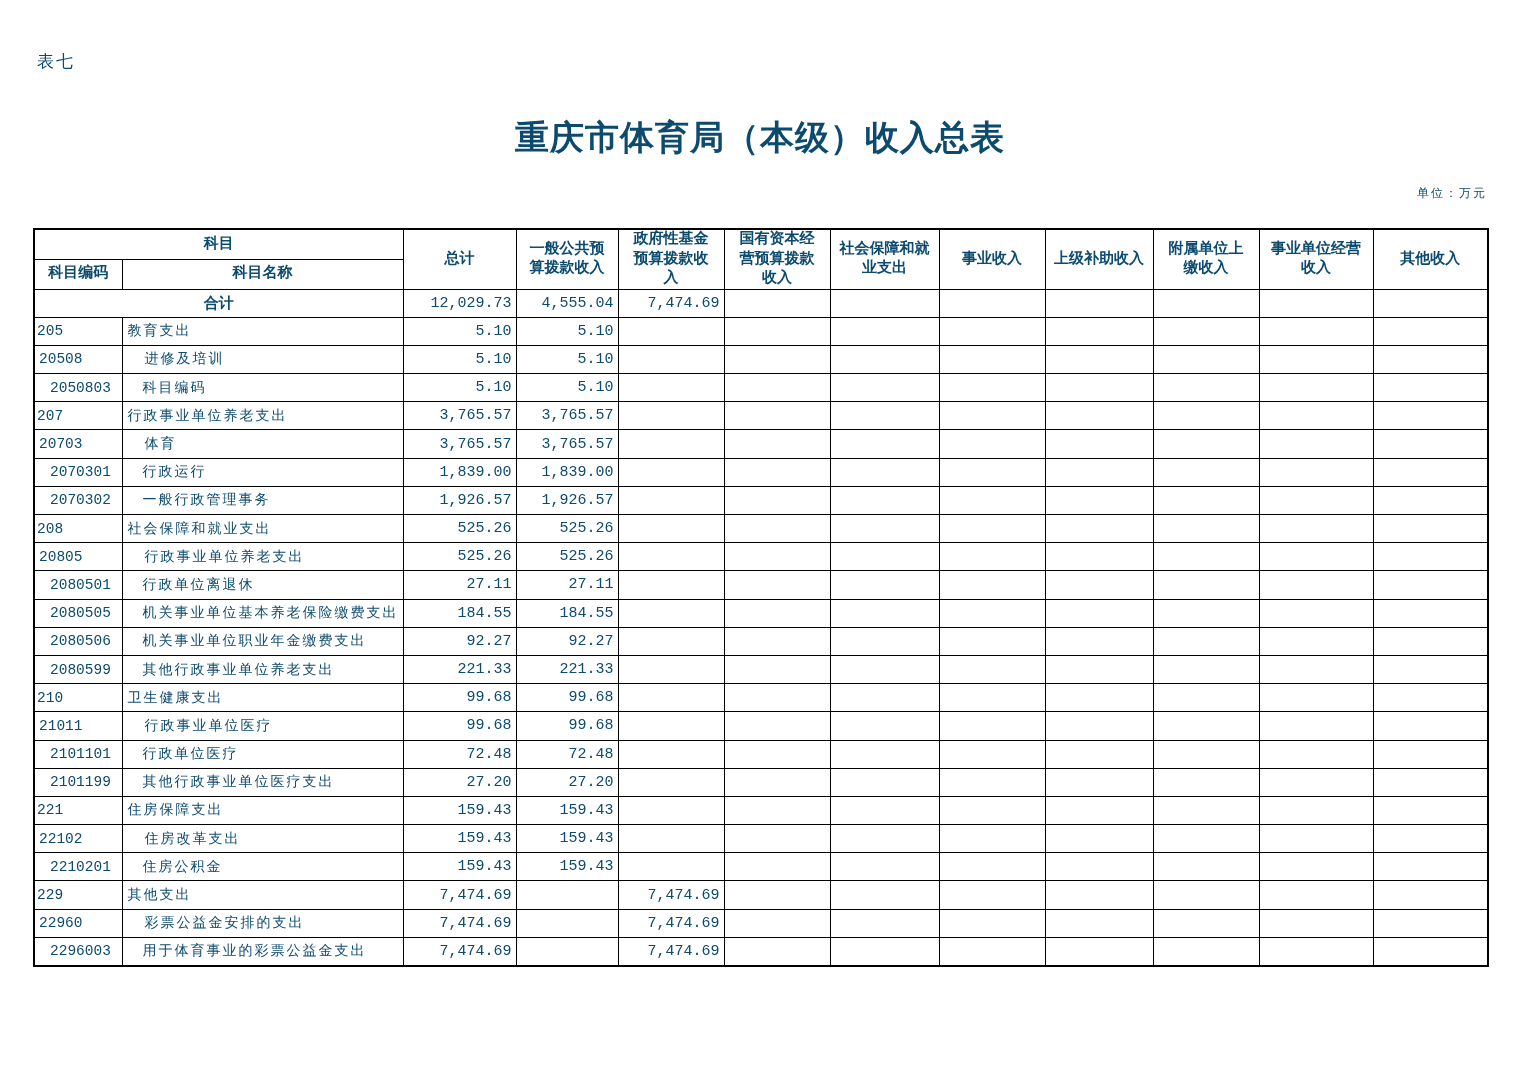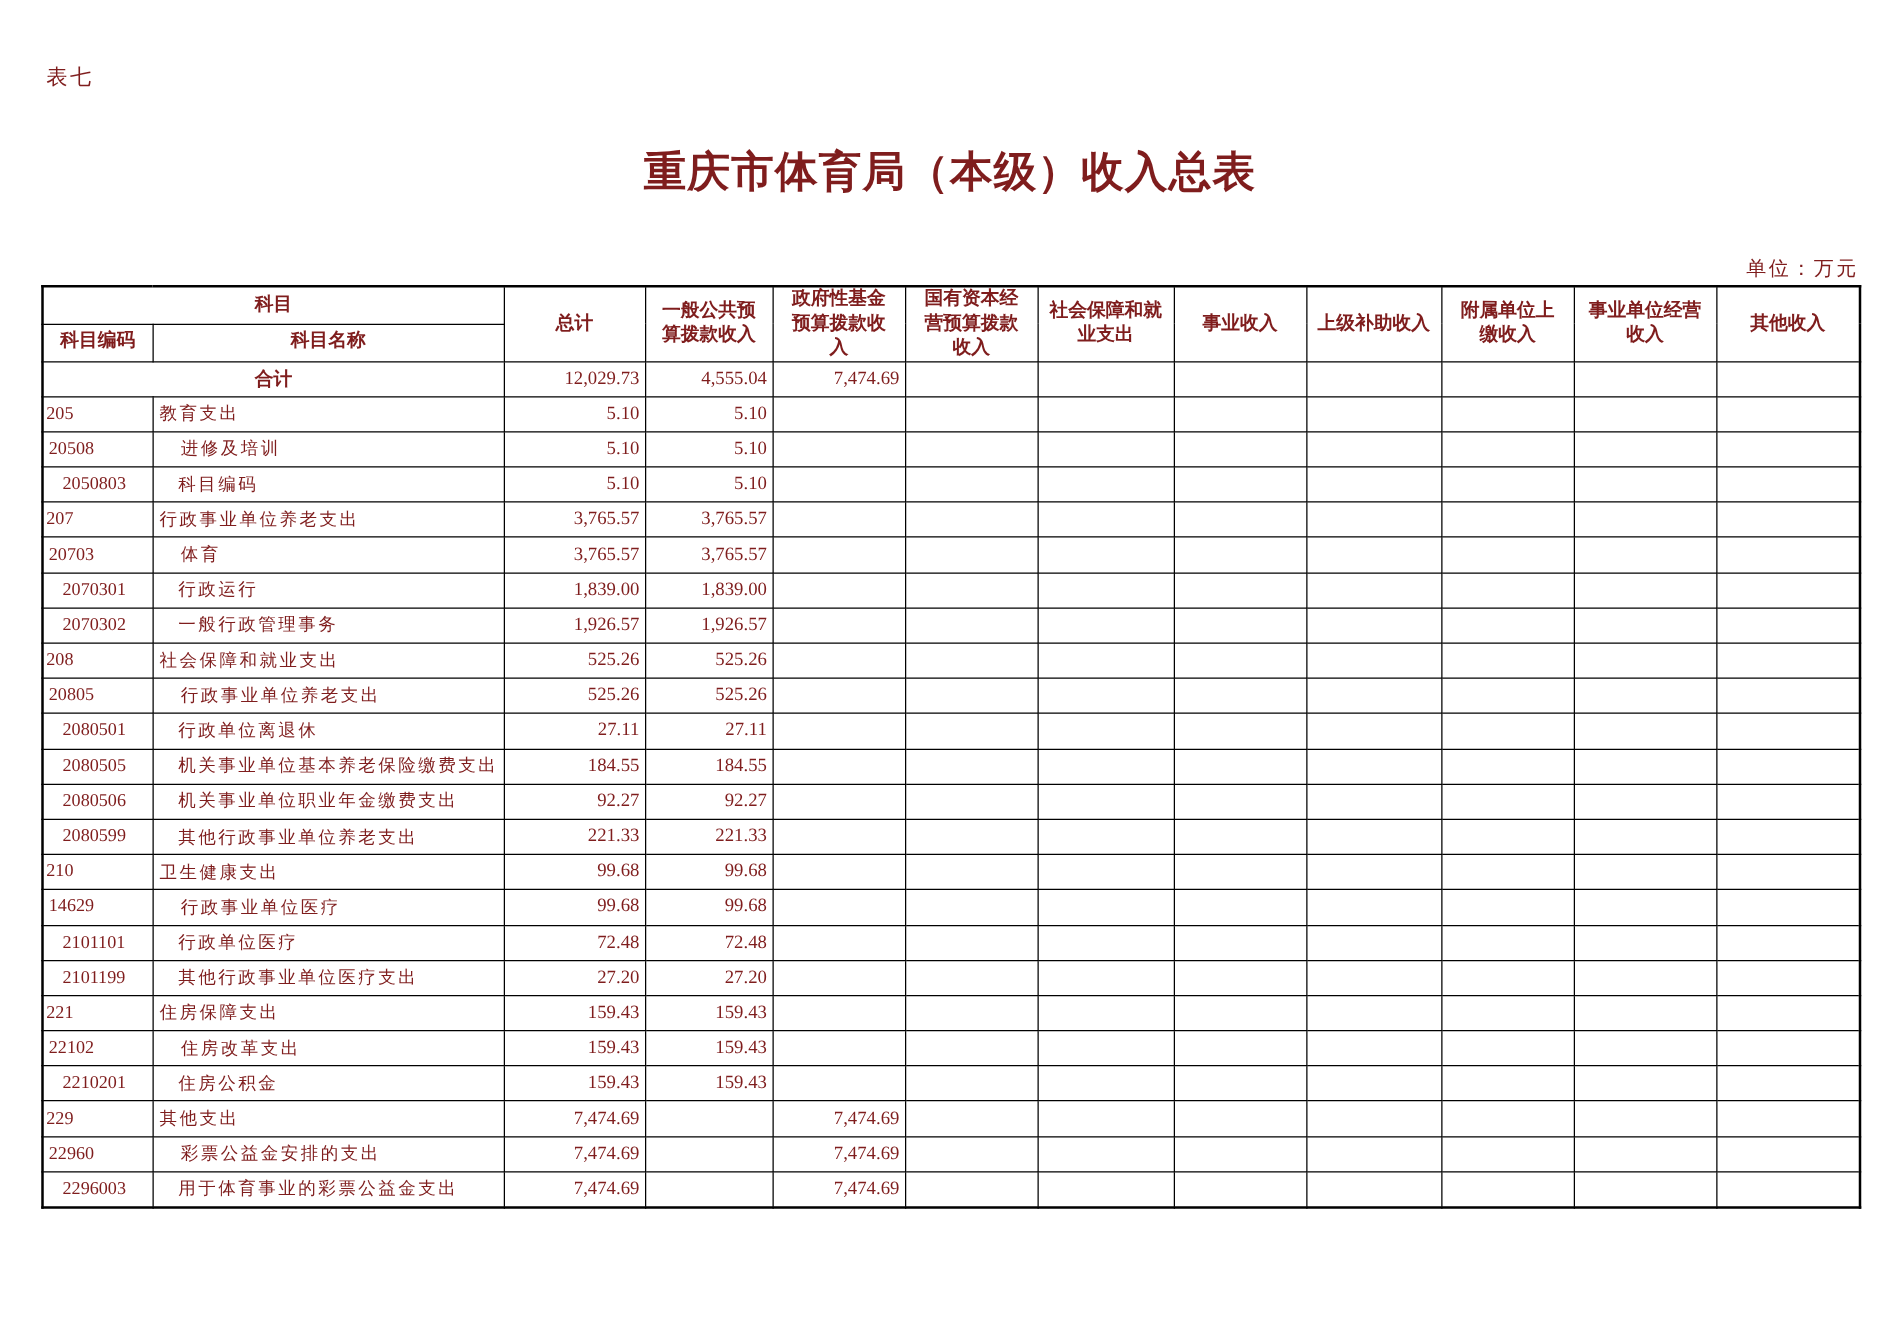--- a/index.html
+++ b/index.html
@@ -1,22 +1,22 @@
 <!DOCTYPE html>
 <html><head>
 <meta charset="utf-8">
 <style>
   html, body { margin: 0; padding: 0; background: #ffffff; }
   .page {
     position: relative;
     width: 1520px;
     height: 1074px;
     background: #ffffff;
-    font-family: Liberation Serif, serif;
-    color: #7f1d1d;
+    font-family: Liberation Mono, monospace;
+    color: #0c4a6e;
     overflow: hidden;
   }
   .sheet-label {
     position: absolute;
     left: 37px;
     top: 50px;
     font-size: 17px;
     letter-spacing: 2px;
   }
   .title {
@@ -26,22 +26,22 @@
     top: 103px;
     margin: 12px;
     text-align: center;
     font-size: 34px;
     font-weight: bold;
     letter-spacing: 1px;
   }
   .unit-note {
     position: absolute;
     right: 33px;
-    top: 205px;
-    font-size: 16px;
+    top: 185px;
+    font-size: 12px;
     letter-spacing: 2px;
   }
   table.budget {
     position: absolute;
     left: 33px;
     top: 228px;
     width: 1454px;
     border-collapse: collapse;
     table-layout: fixed;
     border: 2.5px solid #000;
@@ -334,21 +334,21 @@
           <td class="num"></td>
           <td class="num"></td>
           <td class="num"></td>
           <td class="num"></td>
           <td class="num"></td>
           <td class="num"></td>
           <td class="num"></td>
           <td class="num"></td>
         </tr>
         <tr>
-          <td class="code lvl2">14629</td>
+          <td class="code lvl2">21011</td>
           <td class="name lvl2">行政事业单位医疗</td>
           <td class="num">99.68</td>
           <td class="num">99.68</td>
           <td class="num"></td>
           <td class="num"></td>
           <td class="num"></td>
           <td class="num"></td>
           <td class="num"></td>
           <td class="num"></td>
           <td class="num"></td>

